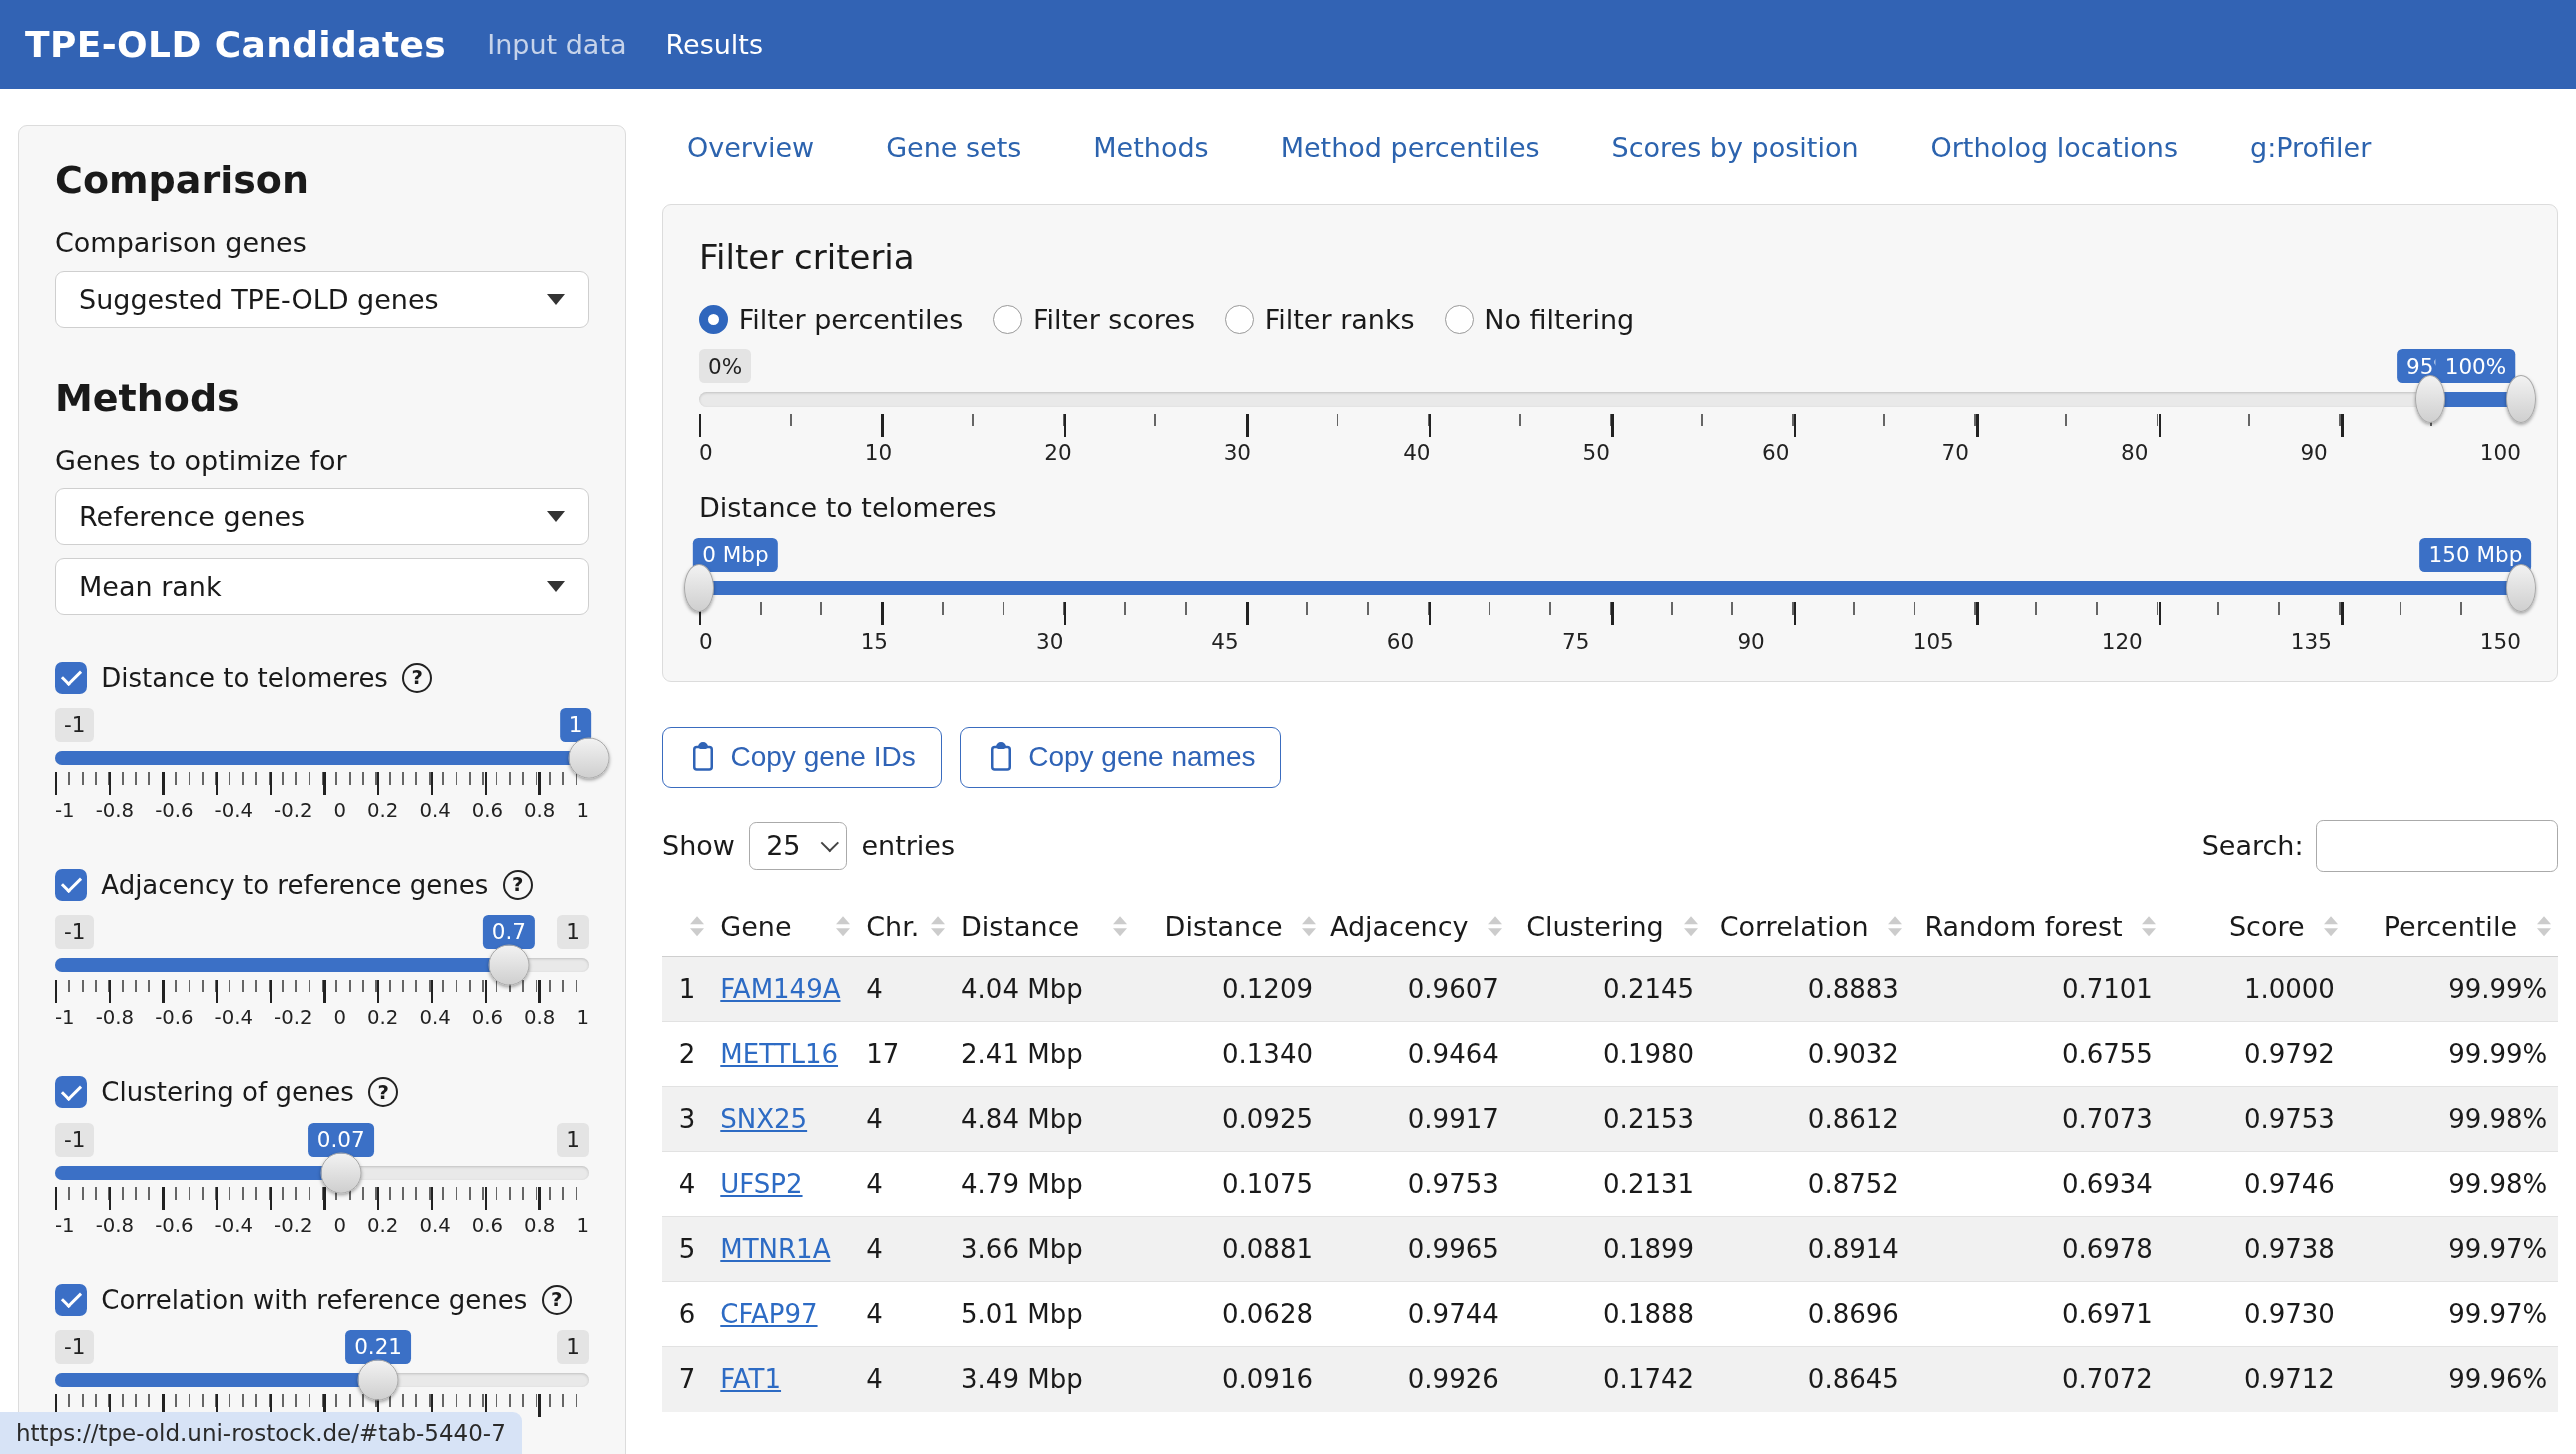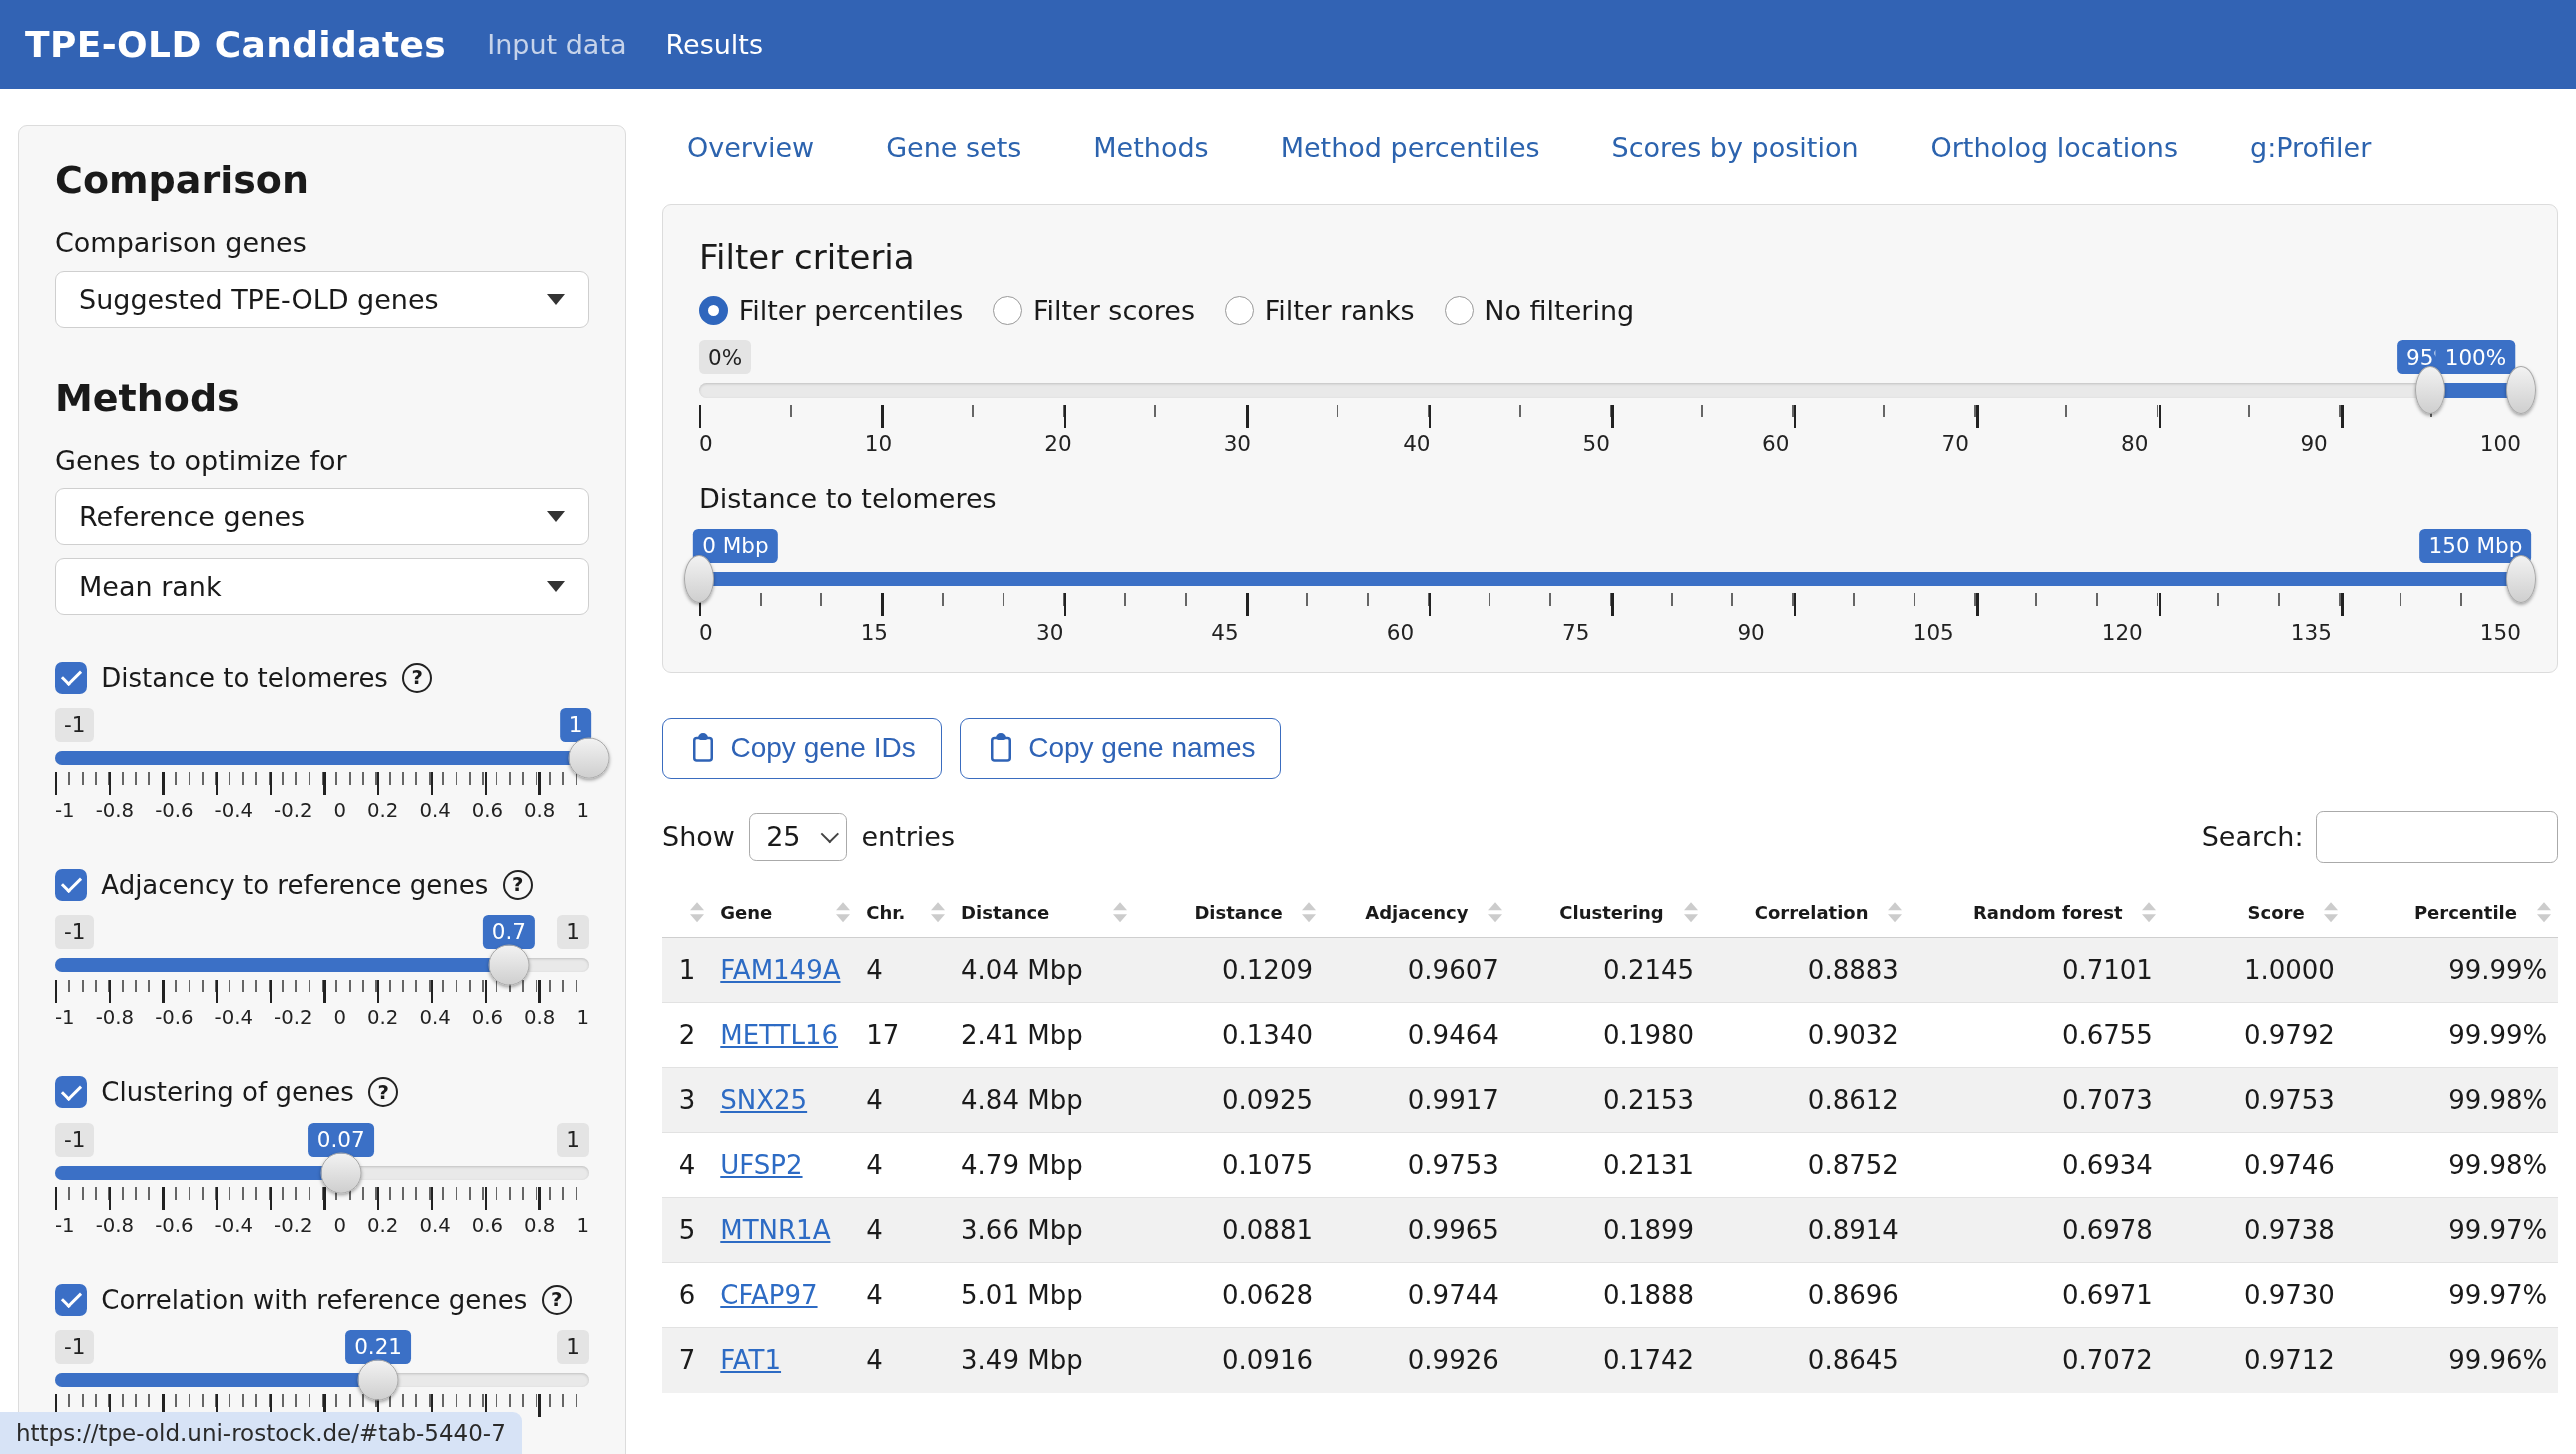--- a/index.html
+++ b/index.html
@@ -65,21 +65,21 @@
   
   .tabs { display:flex; align-items:center; gap:72px; margin:43px 0 0 25px; }
   .tab { font-size:27px; color:#2c63ae; cursor:pointer; white-space:nowrap; }
   .tab.active { background:#3767b2; color:#fff; padding:15px 27px; border-radius:12.5px;
     box-shadow:0 0 0 6.3px #ccdaf0; }
 
   
   .filter-card { margin-top:41px; background:#f7f7f7; border:0.9px solid #dcdcdc; border-radius:9px;
     padding:32px 36px 27px; }
   .filter-h { font-size:34px; font-weight:normal; }
-  .radio-row { display:flex; align-items:center; gap:30px; margin-top:18px; font-size:27px; }
+  .radio-row { display:flex; align-items:center; gap:30px; margin-top:27px; font-size:27px; }
   .radio-opt { display:flex; align-items:center; gap:10.7px; cursor:pointer; }
   .radio { width:29px; height:29px; border-radius:50%; background:#fff; border:1.8px solid #999; flex:0 0 auto; }
   .radio.checked { border:9px solid #2f66bd; }
   .dist-label { font-size:27px; margin-top:27px; }
 
   
   .btn-row { display:flex; gap:18px; margin-top:45px; }
   .btn { display:inline-flex; align-items:center; gap:12.5px; padding:13.4px 25px; background:#fff;
     border:1.8px solid #3a6cbf; border-radius:9px; color:#2f63b6; font-size:28px; cursor:pointer; }
   .btn svg { width:30px; height:30px; }
@@ -89,21 +89,21 @@
   .pagesize { display:inline-flex; align-items:center; justify-content:space-between; width:98px; height:48px;
     border:1.3px solid #aaa; border-radius:7.2px; margin:0 14.3px; padding:0 12.5px 0 16px; cursor:pointer; background:#fff; }
   .pagesize .chev { width:12.5px; height:12.5px; border-right:2.2px solid #444; border-bottom:2.2px solid #444;
     transform:rotate(45deg) translateY(-3.6px); }
   .searchwrap { margin-left:auto; display:flex; align-items:center; gap:12.5px; }
   .search-input { width:242px; height:52px; border:1.3px solid #aaa; border-radius:7.2px; background:#fff;
     font-size:25px; padding:0 12.5px; font-family:inherit; }
 
   
   table { width:100%; border-collapse:collapse; margin-top:25px; table-layout:fixed; }
-  th { font-size:18px; font-weight:bold; position:relative; padding:14.3px 41px 14.3px 0; }
+  th { font-size:27px; font-weight:normal; position:relative; padding:14.3px 41px 14.3px 0; }
   th.l { text-align:left; padding-left:9px; }
   th.r { text-align:right; }
   thead th { border-bottom:0.9px solid #cfcfcf; cursor:pointer; }
   .sort { position:absolute; right:7.2px; top:50%; transform:translateY(-50%); display:flex;
     flex-direction:column; gap:3.6px; }
   .sort i { width:0; height:0; border-left:7.2px solid transparent; border-right:7.2px solid transparent; }
   .sort .up { border-bottom:8px solid #ccc; }
   .sort .dn { border-top:8px solid #ccc; }
   td { font-size:26px; padding:0 10.7px 0 0; height:65px; }
   td.l { text-align:left; padding-left:9px; }

